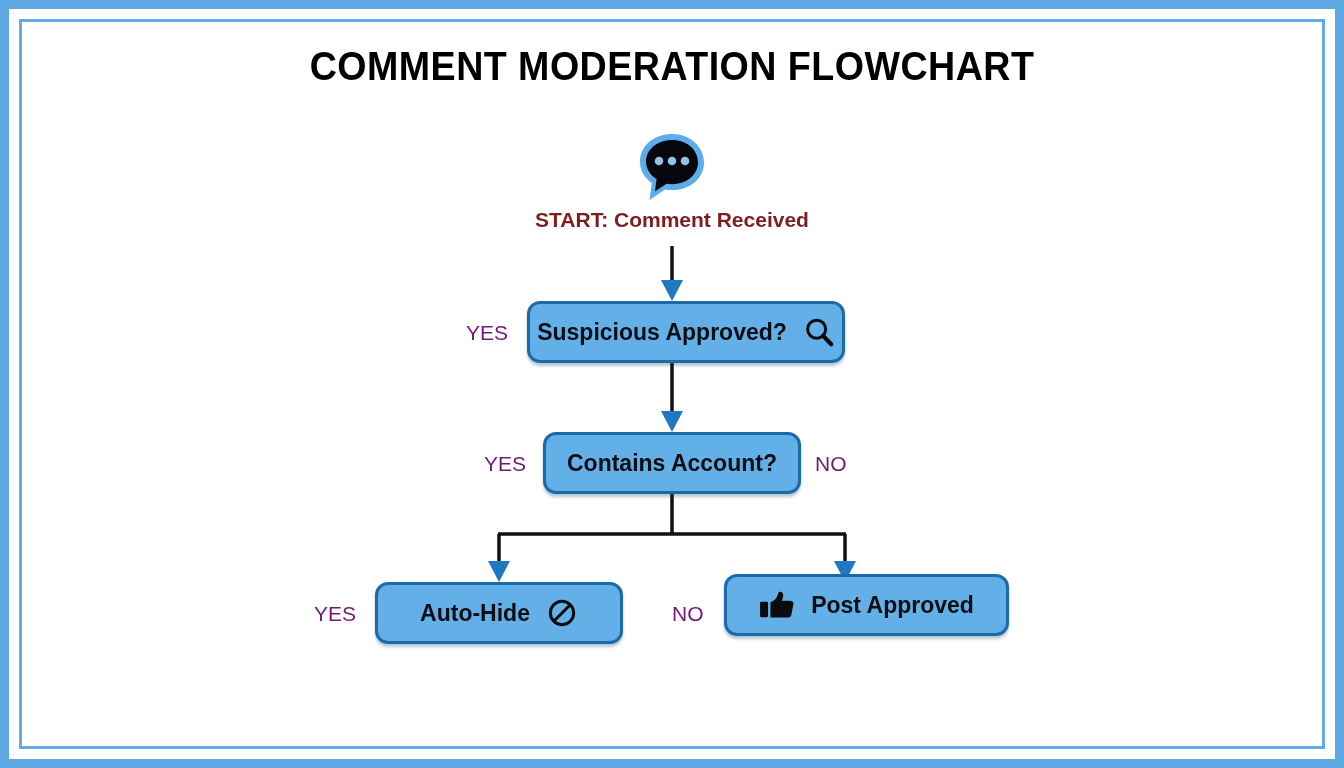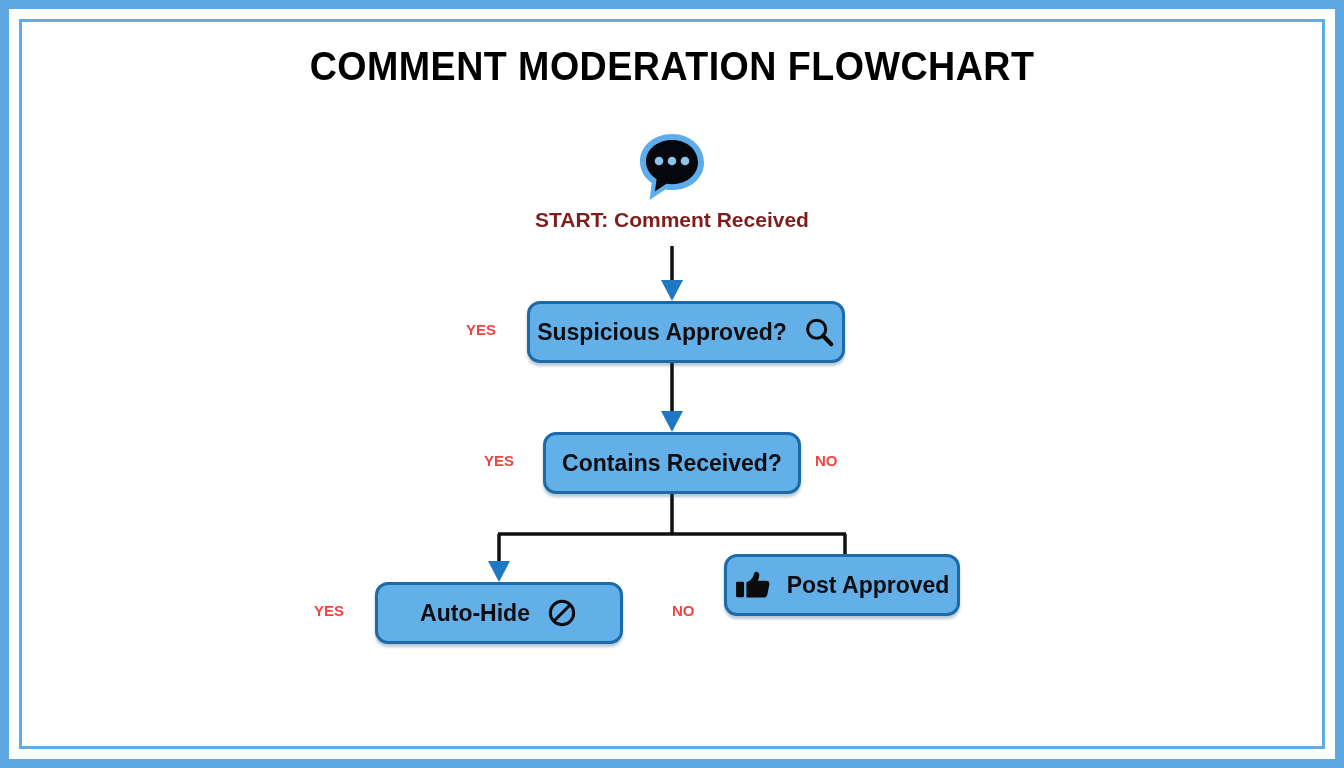--- a/index.html
+++ b/index.html
@@ -128,31 +128,31 @@
     height: 62px;
   }
   #node-autohide {
     left: 353px;
     top: 560px;
     width: 248px;
     height: 62px;
   }
   #node-approved {
     left: 702px;
-    top: 532px;
-    width: 236px;
+    top: 552px;
+    width: 285px;
     height: 62px;
   }
 
   
   .branch-label {
     position: absolute;
-    font-size: 15px;
-    font-weight: bold;
-    color: #ef4444;
+    font-size: 21px;
+    font-weight: normal;
+    color: #701a75;
     white-space: nowrap;
   }
   #label-yes-suspicious { left: 444px; top: 299px; }
   #label-yes-keywords   { left: 462px; top: 430px; }
   #label-no-keywords    { left: 793px; top: 430px; }
   #label-yes-autohide   { left: 292px; top: 580px; }
   #label-no-approved    { left: 650px; top: 580px; }
 
   
   .connectors {
@@ -209,21 +209,21 @@
       <span class="node-label">Suspicious Approved?</span>
       <span class="node-icon">
         <svg viewBox="0 0 34 34" width="32" height="32">
           <circle cx="14.5" cy="14" r="9.6" fill="none" stroke="#0b0b0b" stroke-width="3.2"></circle>
           <line x1="21.3" y1="21" x2="30" y2="30" stroke="#0b0b0b" stroke-width="4.4" stroke-linecap="round"></line>
         </svg>
       </span>
     </div>
 
     <div class="node" id="node-keywords">
-      <span class="node-label">Contains Received?</span>
+      <span class="node-label">Contains Account?</span>
     </div>
 
     <div class="node" id="node-autohide">
       <span class="node-label">Auto-Hide</span>
       <span class="node-icon">
         <svg viewBox="0 0 34 34" width="32" height="32">
           <circle cx="17" cy="17" r="12.4" fill="none" stroke="#0b0b0b" stroke-width="3.2"></circle>
           <line x1="8.2" y1="25.8" x2="25.8" y2="8.2" stroke="#0b0b0b" stroke-width="3.2"></line>
         </svg>
       </span>

